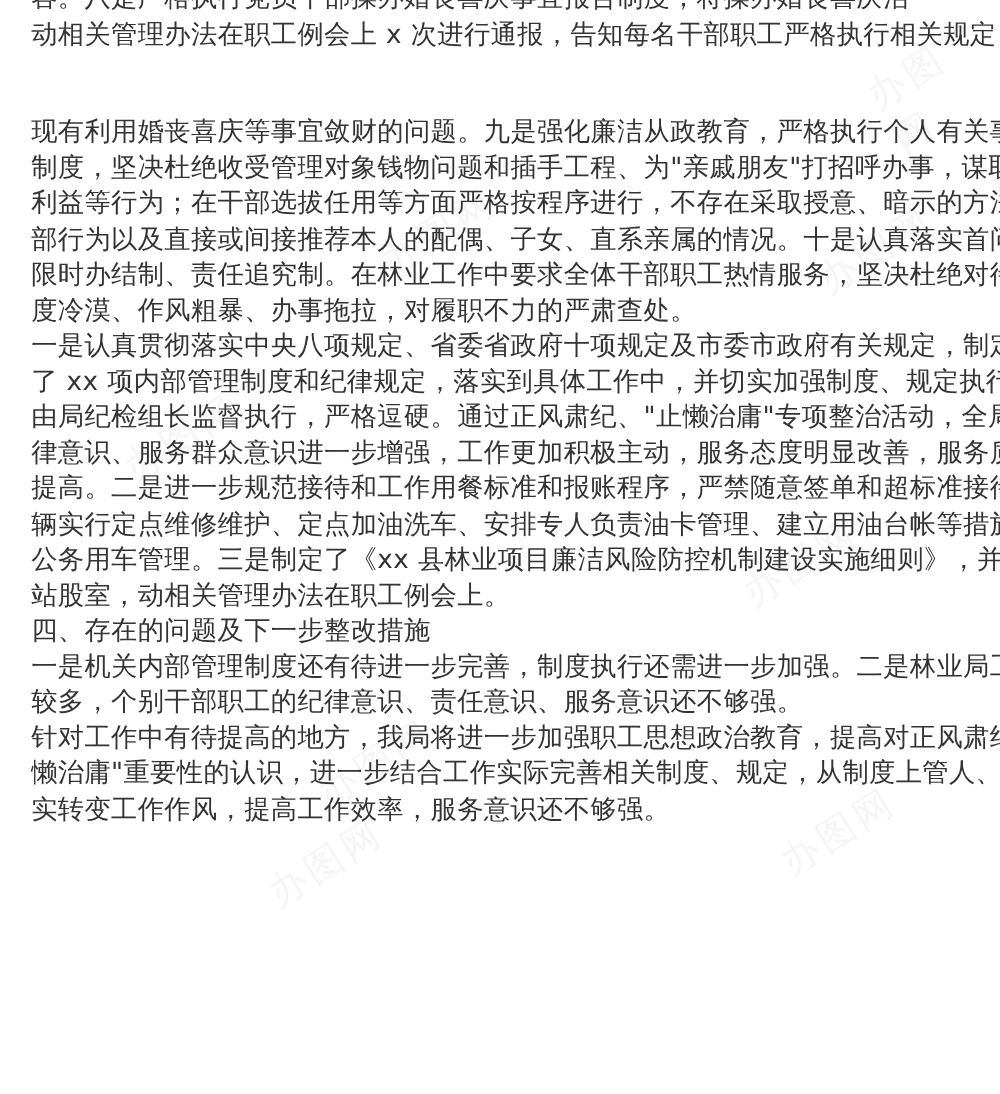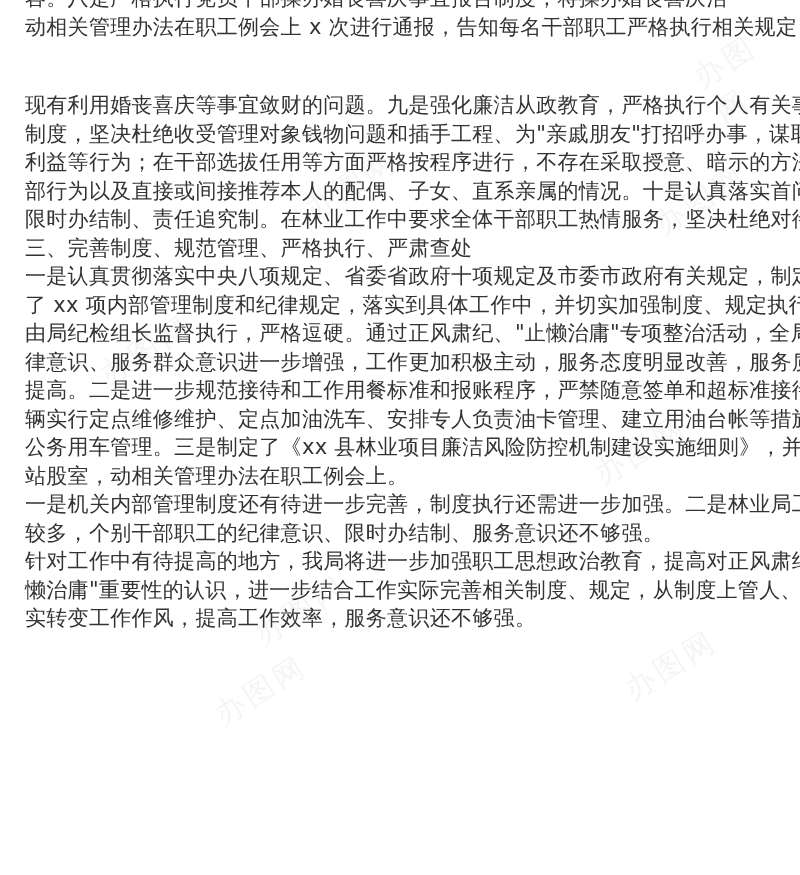--- a/index.html
+++ b/index.html
@@ -71,29 +71,30 @@
     <span class="line">容。八是严格执行党员干部操办婚丧喜庆事宜报告制度，将操办婚丧喜庆活</span>
     <span class="line">动相关管理办法在职工例会上 x 次进行通报，告知每名干部职工严格执行相关规定，没有发</span>
   </div>
 
   <div class="doc-block" id="body-block">
     <span class="line">现有利用婚丧喜庆等事宜敛财的问题。九是强化廉洁从政教育，严格执行个人有关事项报告</span>
     <span class="line">制度，坚决杜绝收受管理对象钱物问题和插手工程、为"亲戚朋友"打招呼办事，谋取不正当</span>
     <span class="line">利益等行为；在干部选拔任用等方面严格按程序进行，不存在采取授意、暗示的方法推荐干</span>
     <span class="line">部行为以及直接或间接推荐本人的配偶、子女、直系亲属的情况。十是认真落实首问责任制、</span>
     <span class="line">限时办结制、责任追究制。在林业工作中要求全体干部职工热情服务，坚决杜绝对待群众态</span>
-    <span class="line">三、完善制度、规范管理、严格执行、严肃查处</span>
+    <span class="line">度冷漠、作风粗暴、办事拖拉，对履职不力的严肃查处。</span>
     <span class="line">一是认真贯彻落实中央八项规定、省委省政府十项规定及市委市政府有关规定，制定和完善</span>
     <span class="line">了 xx 项内部管理制度和纪律规定，落实到具体工作中，并切实加强制度、规定执行的检查，</span>
     <span class="line">由局纪检组长监督执行，严格逗硬。通过正风肃纪、"止懒治庸"专项整治活动，全局职工纪</span>
     <span class="line">律意识、服务群众意识进一步增强，工作更加积极主动，服务态度明显改善，服务质量大大</span>
     <span class="line">提高。二是进一步规范接待和工作用餐标准和报账程序，严禁随意签单和超标准接待；对车</span>
     <span class="line">辆实行定点维修维护、定点加油洗车、安排专人负责油卡管理、建立用油台帐等措施，规范</span>
     <span class="line">公务用车管理。三是制定了《xx 县林业项目廉洁风险防控机制建设实施细则》，并下发到各</span>
     <span class="line">站股室，动相关管理办法在职工例会上。</span>
+    <span class="line">四、存在的问题及下一步整改措施</span>
     <span class="line">一是机关内部管理制度还有待进一步完善，制度执行还需进一步加强。二是林业局工作人员</span>
-    <span class="line">较多，个别干部职工的纪律意识、限时办结制、服务意识还不够强。</span>
+    <span class="line">较多，个别干部职工的纪律意识、责任意识、服务意识还不够强。</span>
     <span class="line">针对工作中有待提高的地方，我局将进一步加强职工思想政治教育，提高对正风肃纪、"止</span>
     <span class="line">懒治庸"重要性的认识，进一步结合工作实际完善相关制度、规定，从制度上管人、管事，切</span>
     <span class="line">实转变工作作风，提高工作效率，服务意识还不够强。</span>
   </div>
 
 </div>
 
 </body></html>

